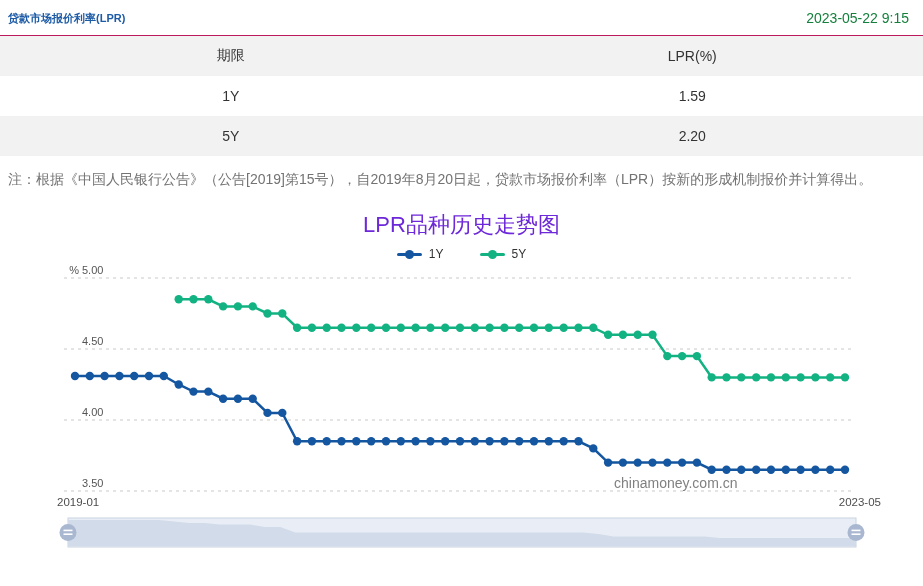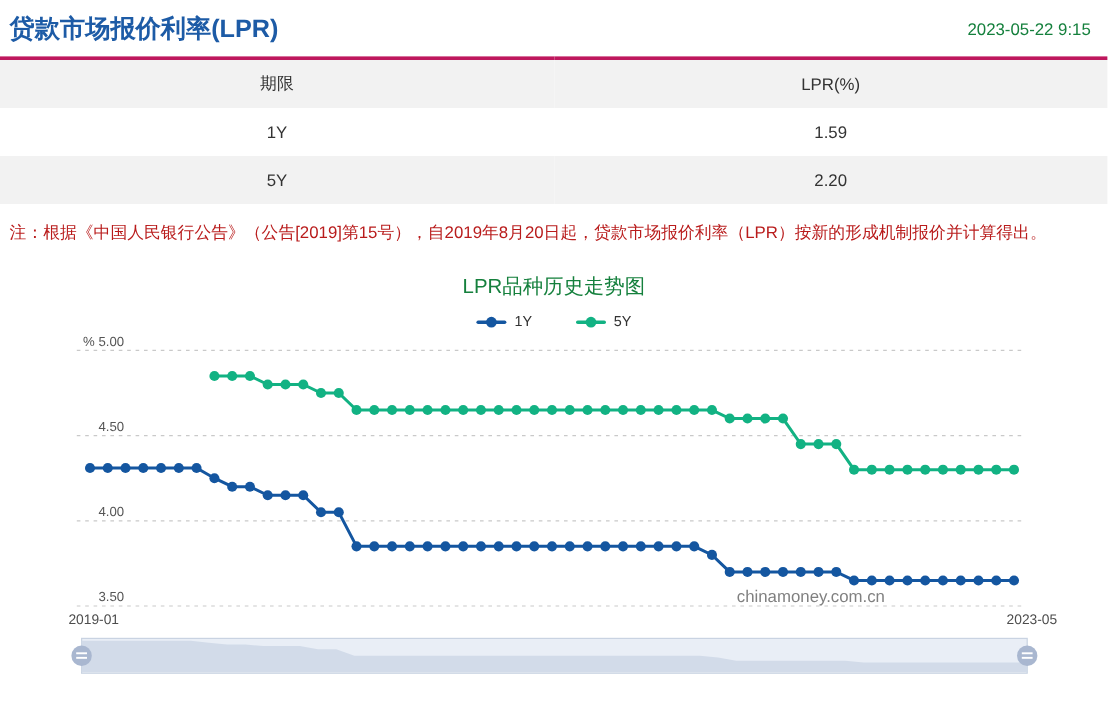--- a/index.html
+++ b/index.html
@@ -3,35 +3,35 @@
 <meta charset="utf-8">
 <style>
   html,body { margin:0; padding:0; }
   body {
     width:923px; height:586px; overflow:hidden;
     background:#fff;
     font-family:"Liberation Sans","DejaVu Sans",sans-serif;
     color:#333;
   }
   .header { display:flex; justify-content:space-between; align-items:center; padding:10px 14px 9px 8px; }
-  .page-title { color:#1d5ba6; font-size:21px; font-weight:bold; }
+  .page-title { color:#1d5ba6; font-size:11px; font-weight:bold; }
   .header-date { color:#15803d; font-size:14px; }
 
-  table.lpr-table { width:100%; border-collapse:collapse; border-top:3px solid #be185d; }
+  table.lpr-table { width:100%; border-collapse:collapse; border-top:1px solid #be185d; }
   table.lpr-table th, table.lpr-table td {
     width:50%; height:40px; text-align:center; font-size:14px; color:#333; font-weight:normal; padding:0;
   }
   tr.row-head { background:#f2f2f2; }
   tr.row-odd  { background:#ffffff; }
   tr.row-even { background:#f2f2f2; }
 
-  .note { font-size:14px; color:#b91c1c; padding:13px 10px 0 8px; line-height:20px; }
+  .note { font-size:14px; color:#737373; padding:13px 10px 0 8px; line-height:20px; }
 
   .chart-wrap { position:relative; }
-  .chart-title { text-align:center; color:#15803d; font-size:17px; margin-top:24px; height:24px; line-height:24px; }
+  .chart-title { text-align:center; color:#6d28d9; font-size:22px; margin-top:24px; height:24px; line-height:24px; }
   .legend { display:flex; justify-content:center; align-items:center; gap:36px; margin-top:10px; height:14px; }
   .legend-item { display:flex; align-items:center; gap:7px; font-size:12px; color:#333; cursor:pointer; }
   .legend-marker { position:relative; width:25px; height:3px; border-radius:2px; background:#999; }
   .legend-dot { position:absolute; left:8px; top:-3px; width:9px; height:9px; border-radius:50%; background:#999; }
   svg { display:block; }
   #chart-svg { margin-top:2px; }
   #slider-svg { margin-top:0px; }
   text { font-family:"Liberation Sans","DejaVu Sans",sans-serif; }
 </style>
 </head>

